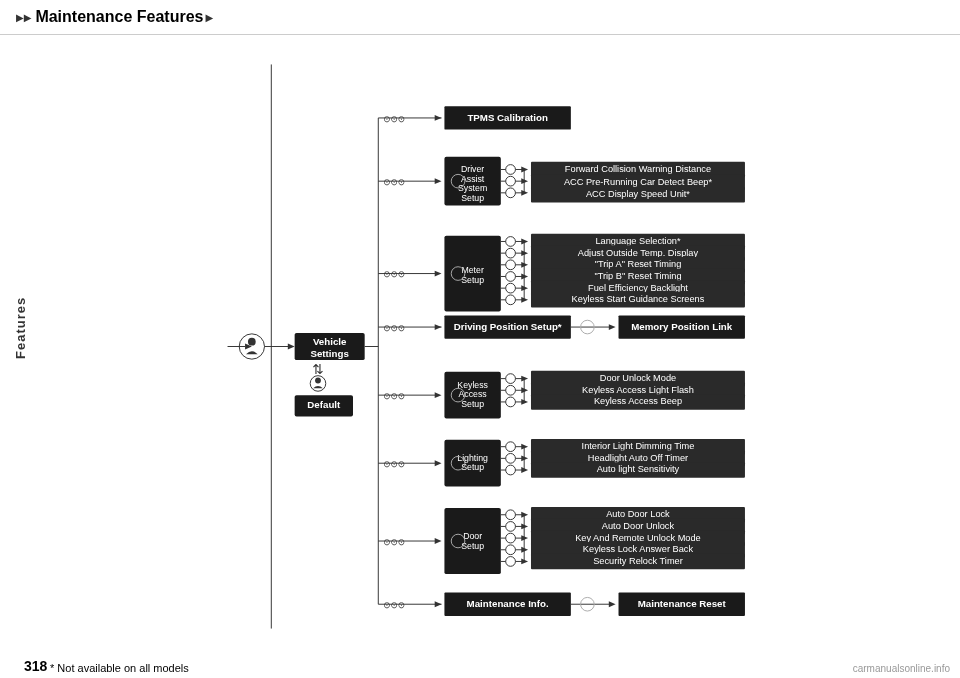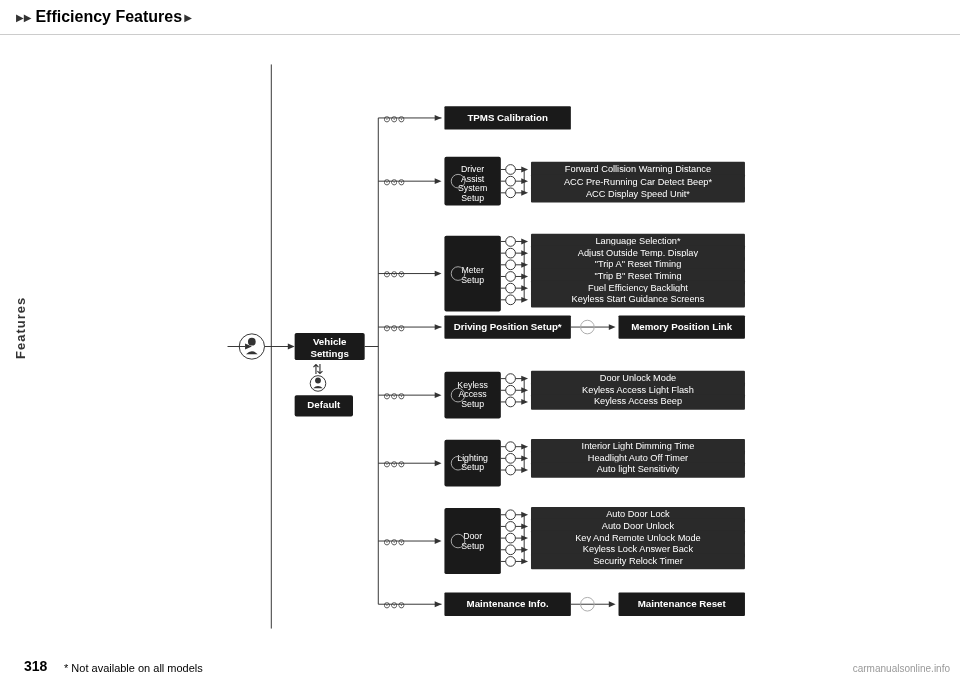--- a/index.html
+++ b/index.html
@@ -68,21 +68,21 @@
       left: 16px;
       font-weight: bold;
       font-size: 14px;
       margin-left: 8px;
     }
 
     
     .footer-note {
       position: absolute;
       bottom: 4px;
-      left: 64px;
+      left: 50px;
       font-size: 11px;
     }
 
     
     .watermark {
       position: absolute;
       bottom: 4px;
       right: 10px;
       font-size: 10px;
       color: #999;
@@ -152,21 +152,21 @@
     
     .arrow {
       fill: #333;
     }
   </style>
 </head>
 <body>
 
 <div class="header">
   <span class="header-arrows">▶▶</span>
-  <span class="header-title">Efficiency Features</span>
+  <span class="header-title">Maintenance Features</span>
   <span class="header-arrow-right">▶</span>
 </div>
 
 <div class="sidebar-label">Features</div>
 
 <div class="main-content">
   <svg class="diagram-svg" viewBox="0 0 900 620">
 
     <line x1="220" y1="20" x2="220" y2="600" class="line"></line>
 

